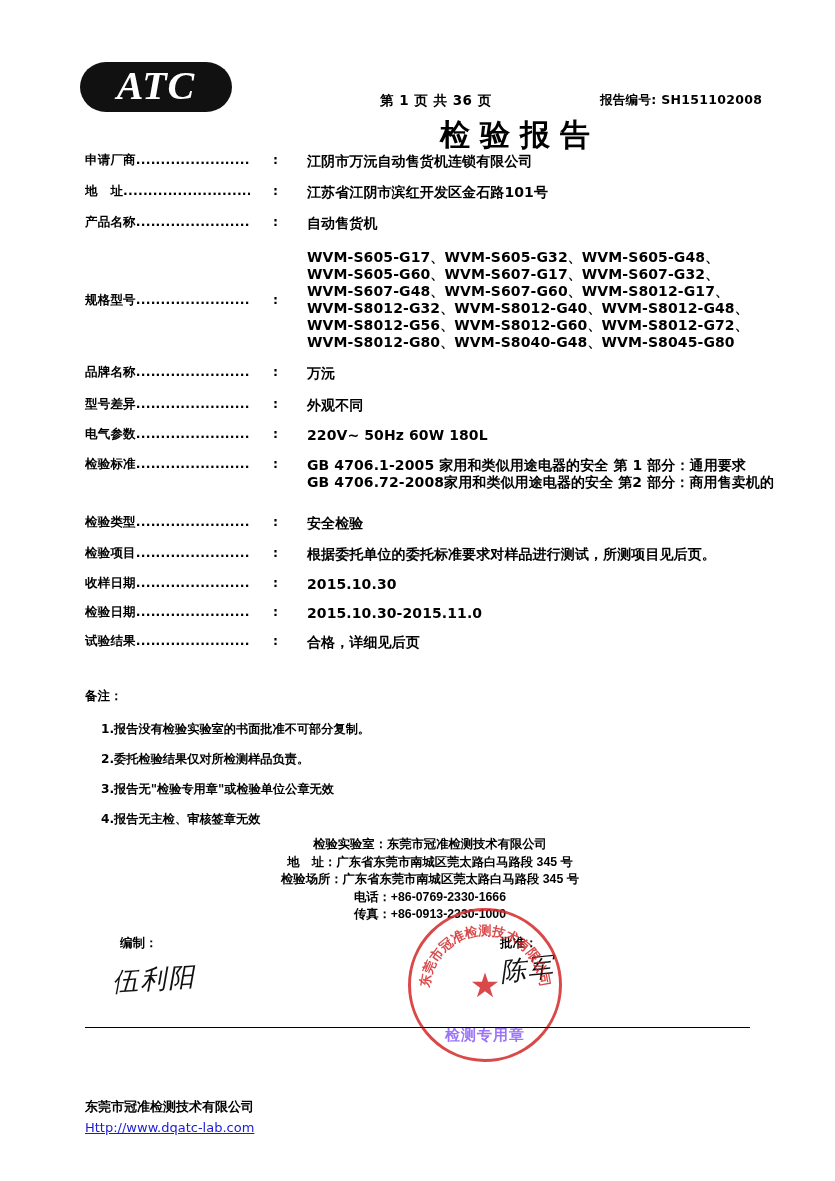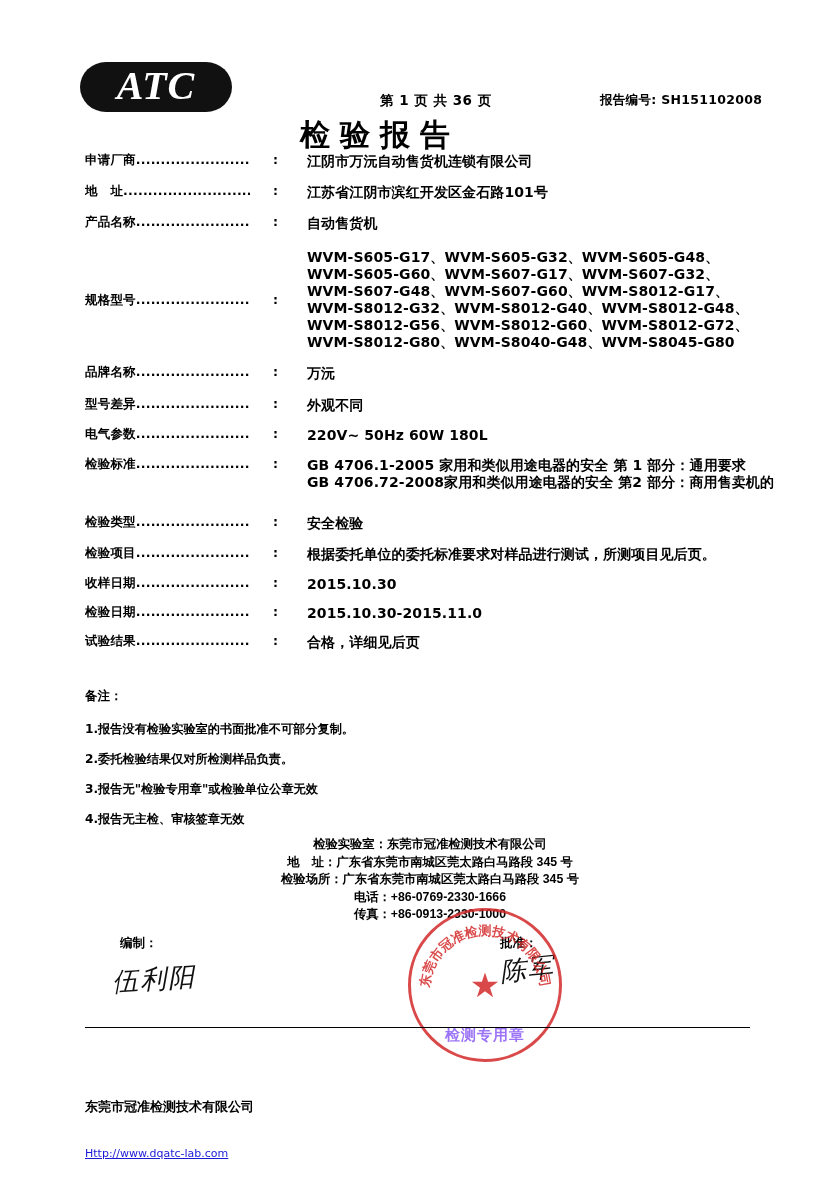--- a/index.html
+++ b/index.html
@@ -64,21 +64,21 @@
     font-size: 12.5px;
     font-family: "DejaVu Sans", sans-serif;
     font-weight: bold;
     letter-spacing: 0.3px;
   }
   .doc-title {
     position: absolute;
     left: 300px;
     top: 115px;
     width: 300px;
-    text-align: left;
+    text-align: right;
     font-family: "DejaVu Serif", serif;
     font-weight: bold;
     font-size: 30px;
     letter-spacing: 10px;
   }
 
   
   .fields {
     position: absolute;
     left: 85px;
@@ -136,21 +136,21 @@
     font-size: 12.5px;
     font-weight: bold;
     margin-bottom: 16px;
   }
   .remarks li {
     list-style: none;
     font-size: 12.2px;
     font-weight: bold;
     margin-bottom: 13px;
   }
-  .remarks ol { margin: 0; padding: 0; }
+  .remarks ol { margin: 16px; padding: 0; }
 
   
   .labblock {
     position: absolute;
     left: 150px;
     top: 836px;
     width: 560px;
     text-align: center;
     font-family: Liberation Sans, sans-serif;
     font-size: 12.3px;
@@ -257,25 +257,24 @@
     left: 85px;
     top: 1098px;
     font-size: 13px;
     font-weight: bold;
     font-family: "DejaVu Sans", sans-serif;
   }
   .footer-link {
     position: absolute;
     left: 85px;
     top: 1120px;
-    font-size: 11px;
+    font-size: 13px;
     font-family: "DejaVu Sans", sans-serif;
     color: #1a1ad6;
     text-decoration: underline;
-    margin-top: 27px;
   }
 </style>
 </head>
 <body>
 
 <div class="page">
 
   <div class="logo">
     <span class="logo-inner">ATC</span>
   </div>

